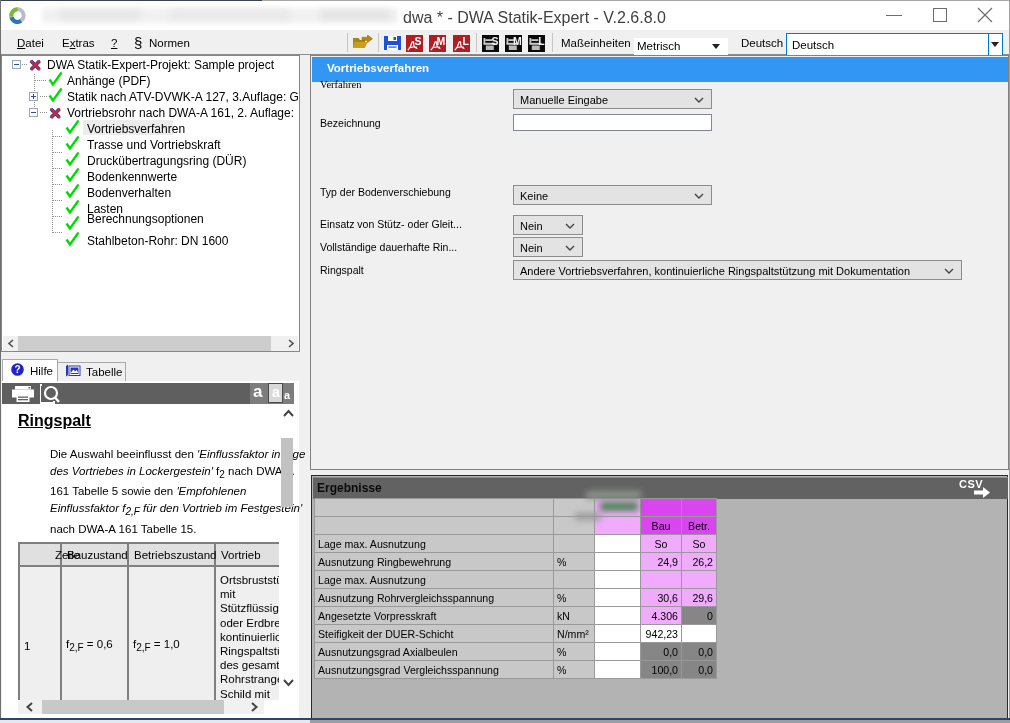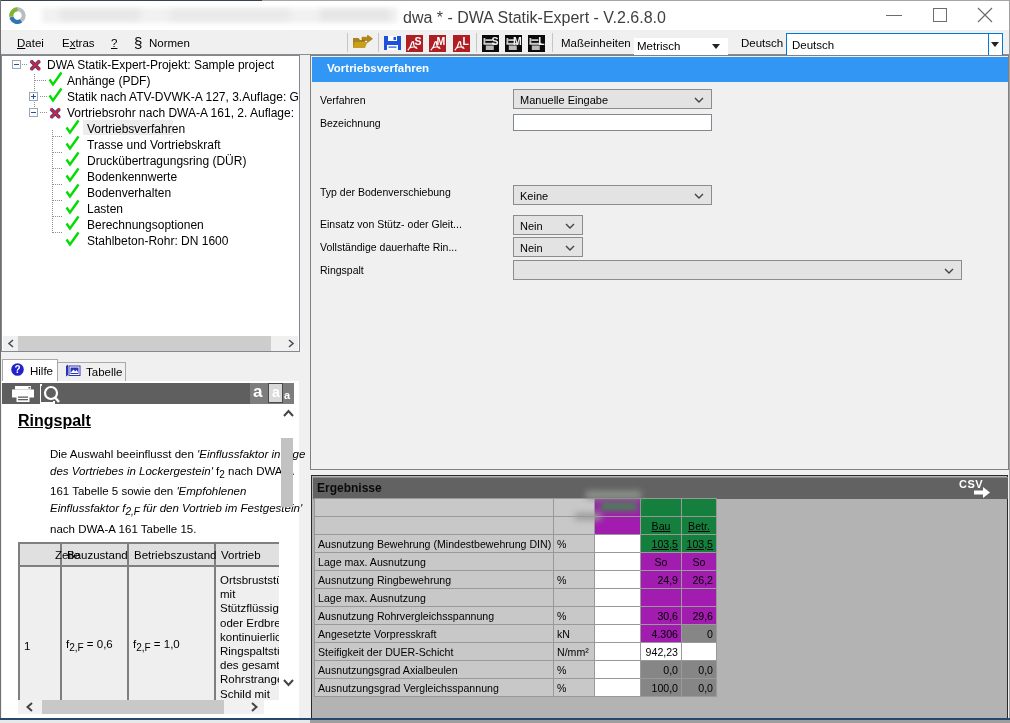--- a/index.html
+++ b/index.html
@@ -178,21 +178,21 @@
       <use href="#chk"></use>
     </svg>
   <div class="abs trow" style="left:85px;top:130px;">Bodenverhalten</div>
   <svg class="abs cicon" style="left:62px;top:143px;">
       <use href="#chk"></use>
     </svg>
   <div class="abs trow" style="left:85px;top:146px;">Lasten</div>
   <svg class="abs cicon" style="left:62px;top:159px;">
       <use href="#chk"></use>
     </svg>
-  <div class="abs trow" style="left:85px;top:162px;">Berechnungsoptionen</div>
+  <div class="abs trow" style="left:85px;top:156px;">Berechnungsoptionen</div>
   <svg class="abs cicon" style="left:62px;top:175px;">
       <use href="#chk"></use>
     </svg>
   <div class="abs trow" style="left:85px;top:178px;">Stahlbeton-Rohr: DN 1600</div>
 
   <div class="abs" style="left:1px;top:280px;width:295px;height:15px;background:#f0f0f0;">
     <svg class="abs" style="left:4px;top:3px;" width="8" height="9" viewBox="0 0 8 9">
         <path d="M6 1 L2 4.5 L6 8" stroke="#505050" stroke-width="1.6" fill="none"></path>
       </svg>
     <div class="abs" style="left:15px;top:0;width:253px;height:15px;background:#cdcdcd;"></div>
@@ -313,21 +313,21 @@
 <style>
   .hc { background:#e0e0e0; border:2px solid #7f7f7f; padding:4px 5px 3px 5px; font-weight:normal; text-align:left; }
   .bc { background:#efefef; border:2px solid #7f7f7f; padding:2px 4px; vertical-align:middle; }
 </style>
 
 <div id="form" class="abs" style="left:310px;top:55px;width:699px;height:415px;background:#f0f0f0;border:1px solid #808080;">
 
   <div class="abs" style="left:1px;top:1px;width:696px;height:25px;background:#3296f5;"></div>
   <div class="abs txt" style="left:16px;top:6px;font-size:11.5px;font-weight:bold;color:#ffffff;">Vortriebsverfahren</div>
 
-  <div class="abs flbl" style="left:9px;top:38px;">Verfahren</div>
+  <div class="abs flbl" style="left:9px;top:23px;font-family:Liberation Serif, serif;">Verfahren</div>
   <div class="abs flbl" style="left:9px;top:61px;">Bezeichnung</div>
   <div class="abs flbl" style="left:9px;top:130px;">Typ der Bodenverschiebung</div>
   <div class="abs flbl" style="left:9px;top:162px;">Einsatz von Stütz- oder Gleit...</div>
   <div class="abs flbl" style="left:9px;top:185px;">Vollständige dauerhafte Rin...</div>
   <div class="abs flbl" style="left:9px;top:208px;">Ringspalt</div>
 
   <div class="abs combo" style="left:202px;top:33px;width:199px;height:20px;">
       <span>Manuelle Eingabe</span>
     <svg width="10" height="6" viewBox="0 0 10 6">
         <path d="M1 1 L5 5 L9 1" stroke="#444" stroke-width="1.4" fill="none"></path>
@@ -346,20 +346,21 @@
         <path d="M1 1 L5 5 L9 1" stroke="#444" stroke-width="1.4" fill="none"></path>
       </svg>
     </div>
   <div class="abs combo" style="left:202px;top:181px;width:70px;height:20px;">
       <span>Nein</span>
     <svg width="10" height="6" viewBox="0 0 10 6">
         <path d="M1 1 L5 5 L9 1" stroke="#444" stroke-width="1.4" fill="none"></path>
       </svg>
     </div>
   <div class="abs combo" style="left:202px;top:204px;width:449px;height:20px;">
+      <span>Andere Vortriebsverfahren, kontinuierliche Ringspaltstützung mit Dokumentation</span>
     <svg width="10" height="6" viewBox="0 0 10 6">
         <path d="M1 1 L5 5 L9 1" stroke="#444" stroke-width="1.4" fill="none"></path>
       </svg>
     </div>
 </div>
 <style>
   .flbl { font-size:10.5px; color:#000; white-space:nowrap; }
   .combo { background:#e3e3e3; border:1px solid #8c8c8c; }
   .combo span { position:absolute; left:6px; top:3.5px; font-size:11px; color:#000; white-space:nowrap; }
   .combo svg { position:absolute; right:7px; top:7px; }
@@ -391,27 +392,20 @@
           <td class="o"></td>
         </tr>
     <tr>
           <td class="g"></td>
           <td class="g"></td>
           <td class="gr"></td>
           <td class="o c">Bau</td>
           <td class="o c">Betr.</td>
         </tr>
     <tr>
-          <td class="g">Ausnutzung Bewehrung (Mindestbewehrung DIN)</td>
-          <td class="g">%</td>
-          <td class="w"></td>
-          <td class="o r">103,5</td>
-          <td class="o r">103,5</td>
-        </tr>
-    <tr>
           <td class="g">Lage max. Ausnutzung</td>
           <td class="g"></td>
           <td class="w"></td>
           <td class="gr c">So</td>
           <td class="gr c">So</td>
         </tr>
     <tr>
           <td class="g">Ausnutzung Ringbewehrung</td>
           <td class="g">%</td>
           <td class="w"></td>
@@ -464,22 +458,22 @@
     </table>
 
   <div class="abs" style="left:274px;top:15px;width:55px;height:8px;background:#8f958d;filter:blur(3px);"></div>
   <div class="abs" style="left:288px;top:26px;width:38px;height:9px;background:#47854f;filter:blur(3px);"></div>
   <div class="abs" style="left:263px;top:37px;width:26px;height:7px;background:#9a9a9a;filter:blur(3px);"></div>
 </div>
 <style>
   #erg td { height:18px; border:1px solid #999999; padding:0 3px; overflow:hidden; white-space:nowrap; }
   #erg td.g { background:#c8c8c8; }
   #erg td.w { background:#ffffff; }
-  #erg td.o { background:#15803d;text-decoration:underline; }
-  #erg td.gr { background:#a21caf; }
+  #erg td.o { background:#d946ef; }
+  #erg td.gr { background:#f0abfc; }
   #erg td.d { background:#868686; }
   #erg td.r { text-align:right; }
   #erg td.c { text-align:center; }
 </style>
 
 <div class="abs" style="left:0;top:0;width:262px;height:1px;background:#39434d;"></div>
 <div class="abs" style="left:262px;top:0;width:748px;height:1px;background:#a6a6a6;"></div>
 <div class="abs" style="left:0;top:0;width:1px;height:720px;background:#707070;"></div>
 <div class="abs" style="left:1009px;top:0;width:1px;height:720px;background:#a0a0a0;"></div>
 <div class="abs" style="left:0;top:718px;width:1010px;height:2px;background:#27476b;"></div>

